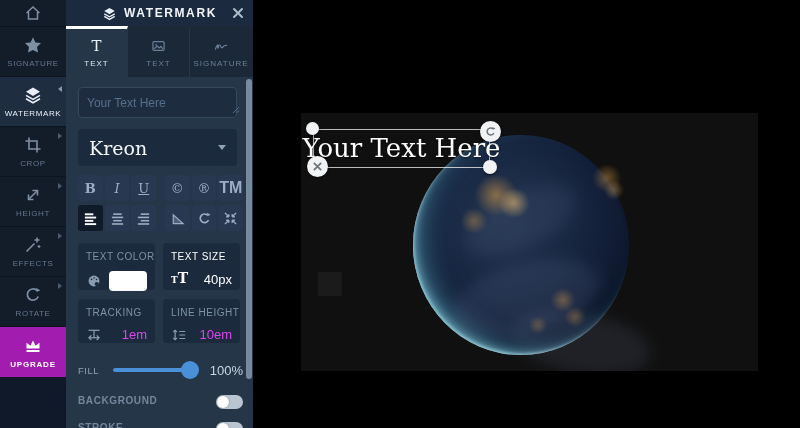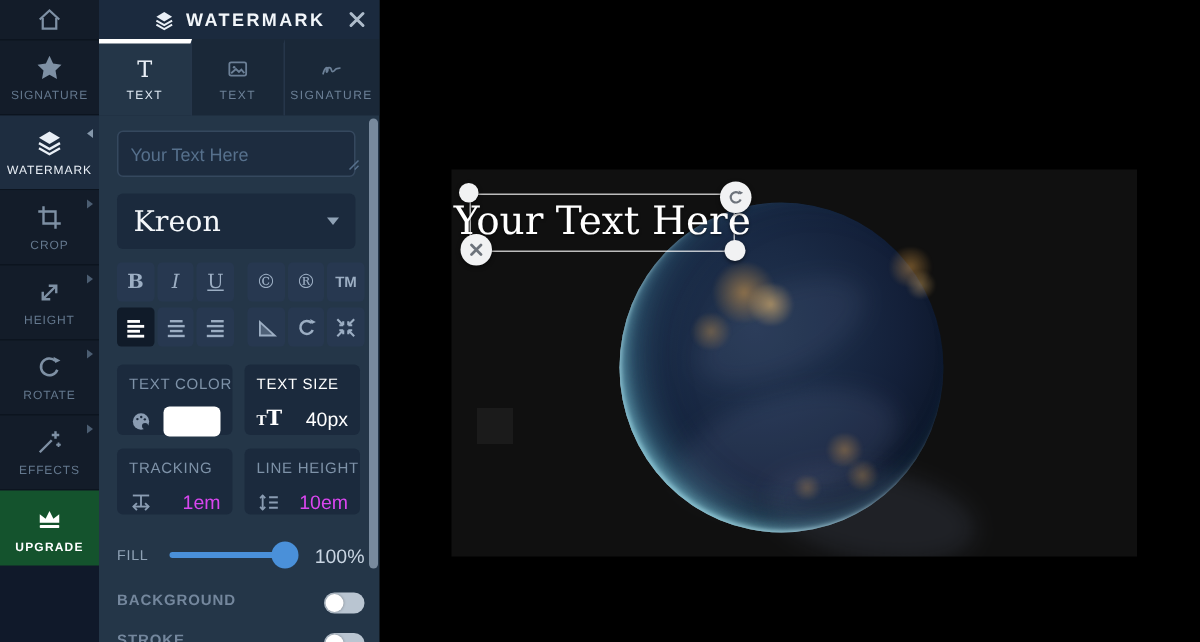--- a/index.html
+++ b/index.html
@@ -6,21 +6,21 @@
   html,body { width:800px; height:428px; overflow:hidden; background:#000; font-family:"Liberation Sans",sans-serif; }
   .stage { position:relative; width:800px; height:428px; background:#000; }
 
   
   .sidebar { position:absolute; left:0; top:0; width:66px; height:428px; background:#131c29; z-index:3; }
   .home-row { height:27px; display:flex; align-items:center; justify-content:center; border-bottom:1px solid #0c141f; cursor:pointer; }
   .side-item { position:relative; height:50px; display:flex; flex-direction:column; align-items:center; justify-content:center; gap:4px; border-bottom:1px solid #0c141f; cursor:pointer; }
   .side-item .lbl { font-size:8px; letter-spacing:.6px; color:#64788e; }
   .side-item.active { background:#1e2d40; }
   .side-item.active .lbl { color:#e9eff6; }
-  .side-item.upgrade { background:#14532d; border-bottom:none;align-items:center; }
+  .side-item.upgrade { background:#a21caf; border-bottom:none;align-items:center; }
   .side-item.upgrade .lbl { color:#fff; font-weight:bold; letter-spacing:.8px; }
   .side-rest { height:51px; background:#10192a; }
   .chev-r { position:absolute; top:6px; right:4px; width:0; height:0;
             border-left:4px solid #4b5d71; border-top:3.5px solid transparent; border-bottom:3.5px solid transparent; }
   .chev-l { position:absolute; top:9px; right:4px; width:0; height:0;
             border-right:4px solid #8597aa; border-top:3.5px solid transparent; border-bottom:3.5px solid transparent; }
   .sicon { width:20px; height:20px; display:block; }
 
   
   .panel { position:absolute; left:66px; top:0; width:187px; height:428px; background:#243648; overflow:hidden; z-index:2; }
@@ -49,21 +49,21 @@
 
   .btn-row { display:flex; gap:2px; }
   .row1 { margin-top:9px; }
   .row2 { margin-top:4px; }
   .fmt-btn { width:25px; height:26px; background:#273850; border-radius:3px; color:#9caec3; display:flex; align-items:center; justify-content:center; font-family:"DejaVu Serif",serif; font-size:13px; cursor:pointer; }
   .fmt-btn.gap { margin-left:7px; }
   .fmt-btn.active { background:#101b29; color:#fff; }
   .fmt-btn .bold { font-weight:bold; }
   .fmt-btn .ital { font-style:italic; }
   .fmt-btn .und  { text-decoration:underline; }
-  .fmt-btn .tm   { font-size:10px; font-weight:bold; font-family:"Liberation Sans",sans-serif; }
+  .fmt-btn .tm   { font-size:16px; font-weight:bold; font-family:"Liberation Sans",sans-serif; }
   .fmt-btn svg { display:block; }
 
   .tile-grid { display:flex; flex-wrap:wrap; gap:9px 8px; margin-top:12px; width:165px; }
   .tile { width:77px; background:#1b2a3d; border-radius:4px; padding:8px 8px 7px; cursor:pointer; }
   .tile.rowA { height:47px; }
   .tile.rowB { height:44px; }
   .t-label { font-size:10px; letter-spacing:.5px; color:#7e92a8; white-space:nowrap; }
   .t-vrow { display:flex; align-items:center; justify-content:space-between; margin-top:9px; }
   .t-value { color:#d946ef; font-size:13px; }
   .tile.hl .t-label, .tile.hl .t-value { color:#ffffff; }
@@ -154,35 +154,35 @@
       <svg class="sicon" viewBox="0 0 20 20" fill="none" stroke="#7e90a4" stroke-width="1.6">
           <path d="M6 14 L14 6"></path>
           <path d="M9.5 5.5 H14.5 V10.5"></path>
           <path d="M10.5 14.5 H5.5 V9.5"></path>
         </svg>
       <span class="lbl">HEIGHT</span>
     </div>
 
     <div class="side-item">
       <span class="chev-r"></span>
-      <svg class="sicon" viewBox="0 0 20 20" fill="none" stroke="#7e90a4" stroke-width="1.7">
-          <path d="M15.2 11.5 A5.6 5.6 0 1 1 13.9 5.6"></path>
-          <polygon points="12.6,2.8 13.9,7 17.3,5.3" fill="#7e90a4" stroke="none"></polygon>
-        </svg>
-      <span class="lbl">ROTATE</span>
-    </div>
-
-    <div class="side-item">
-      <span class="chev-r"></span>
       <svg class="sicon" viewBox="0 0 20 20" fill="none" stroke="#7e90a4" stroke-width="1.6">
           <path d="M3.5 16.5 L11.5 8.5"></path>
           <path d="M14 2.5 V7.5 M11.5 5 H16.5"></path>
           <path d="M16 10 V13 M14.5 11.5 H17.5" stroke-width="1.2"></path>
         </svg>
       <span class="lbl">EFFECTS</span>
+    </div>
+
+    <div class="side-item">
+      <span class="chev-r"></span>
+      <svg class="sicon" viewBox="0 0 20 20" fill="none" stroke="#7e90a4" stroke-width="1.7">
+          <path d="M15.2 11.5 A5.6 5.6 0 1 1 13.9 5.6"></path>
+          <polygon points="12.6,2.8 13.9,7 17.3,5.3" fill="#7e90a4" stroke="none"></polygon>
+        </svg>
+      <span class="lbl">ROTATE</span>
     </div>
 
     <div class="side-item upgrade">
       <svg class="sicon" viewBox="0 0 20 20">
           <path d="M3.5 12.5 L3.5 6.8 L7.4 9.8 L10 4.6 L12.6 9.8 L16.5 6.8 L16.5 12.5 Z" fill="#ffffff"></path>
           <rect x="3.5" y="14" width="13" height="2" rx="0.5" fill="#ffffff"></rect>
         </svg>
       <span class="lbl">UPGRADE</span>
     </div>
 

